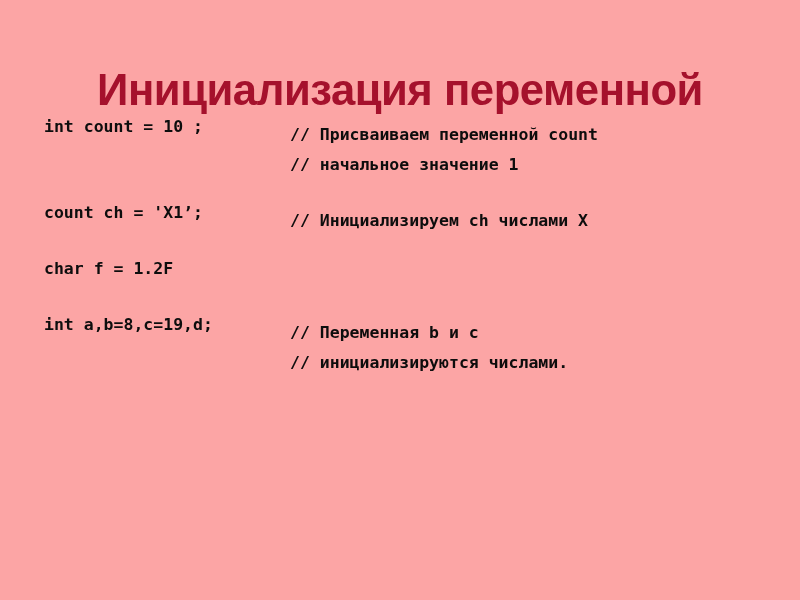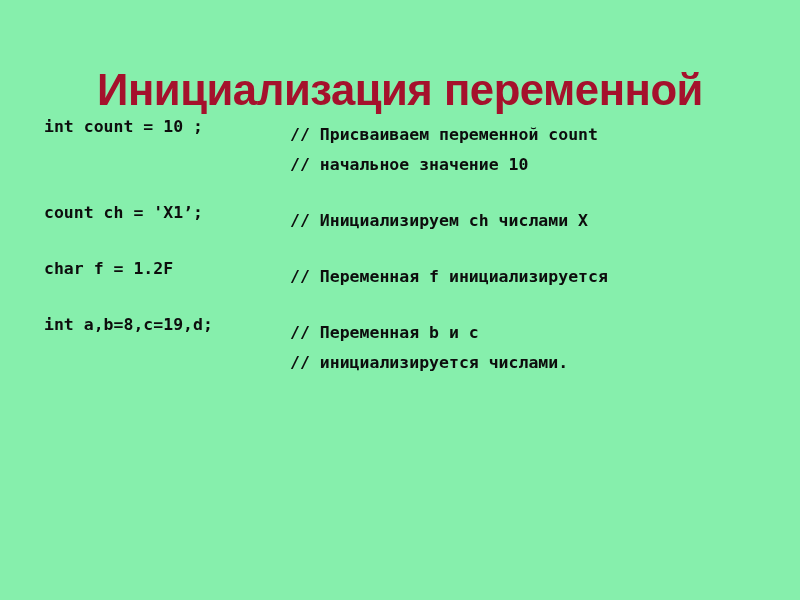--- a/index.html
+++ b/index.html
@@ -13,21 +13,21 @@
     height: 600px;
     overflow: hidden;
     font-family: "Liberation Sans", sans-serif;
     -webkit-font-smoothing: antialiased;
   }
 
   .slide {
     position: relative;
     width: 800px;
     height: 600px;
-    background: #86efac;
+    background: #fca5a5;
     box-sizing: border-box;
   }
 
   
   .slide-title {
     position: absolute;
     left: 0;
     top: 34px;
     width: 800px;
     text-align: center;
@@ -95,42 +95,41 @@
   <h1 class="slide-title">Инициализация переменной</h1>
 
   <div class="code-body">
 
     <div class="code-block">
       <div class="code-row">
         <span class="code-stmt">int count = 10 ;</span>
         <span class="code-comment">// Присваиваем переменной count</span>
       </div>
       <div class="code-row">
-        <span class="code-comment">// начальное значение 10</span>
+        <span class="code-comment">// начальное значение 1</span>
       </div>
     </div>
 
     <div class="code-block">
       <div class="code-row">
         <span class="code-stmt">count ch = 'X1’;</span>
         <span class="code-comment">// Инициализируем ch числами X</span>
       </div>
     </div>
 
     <div class="code-block">
       <div class="code-row">
         <span class="code-stmt">char f = 1.2F</span>
-        <span class="code-comment">// Переменная f инициализируется</span>
       </div>
     </div>
 
     <div class="code-block">
       <div class="code-row">
         <span class="code-stmt">int a,b=8,c=19,d;</span>
         <span class="code-comment">// Переменная b и c</span>
       </div>
       <div class="code-row">
-        <span class="code-comment">// инициализируется числами.</span>
+        <span class="code-comment">// инициализируются числами.</span>
       </div>
     </div>
 
   </div>
 </div>
 
 </body></html>

